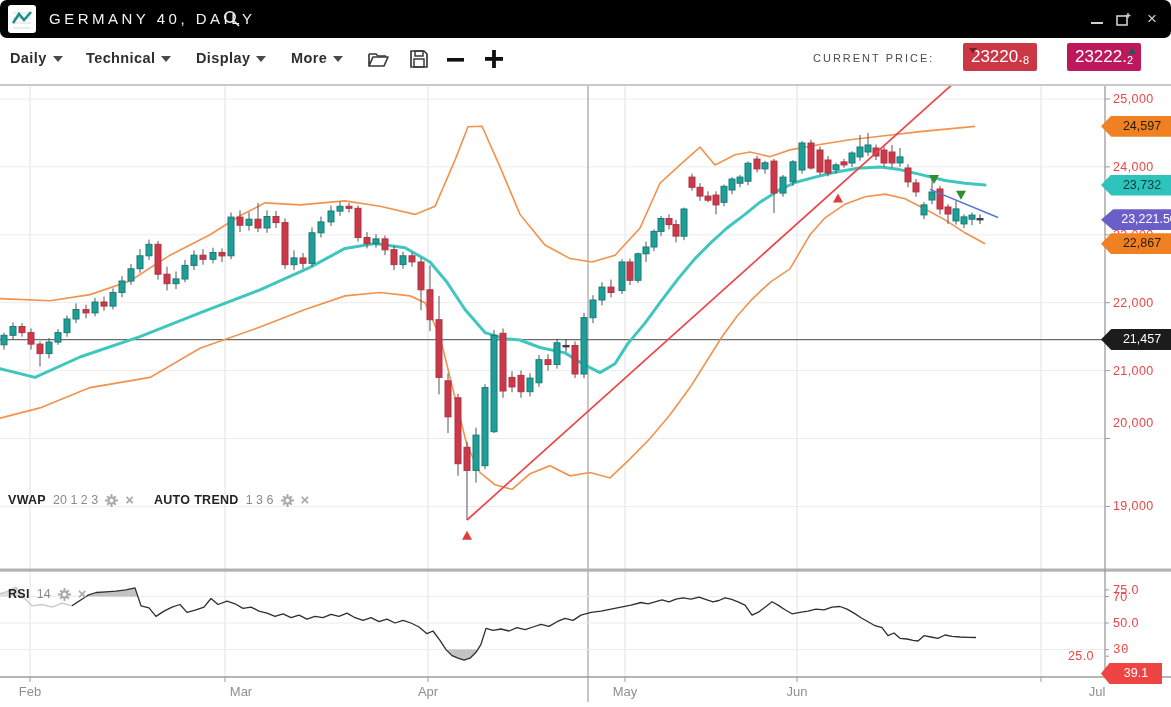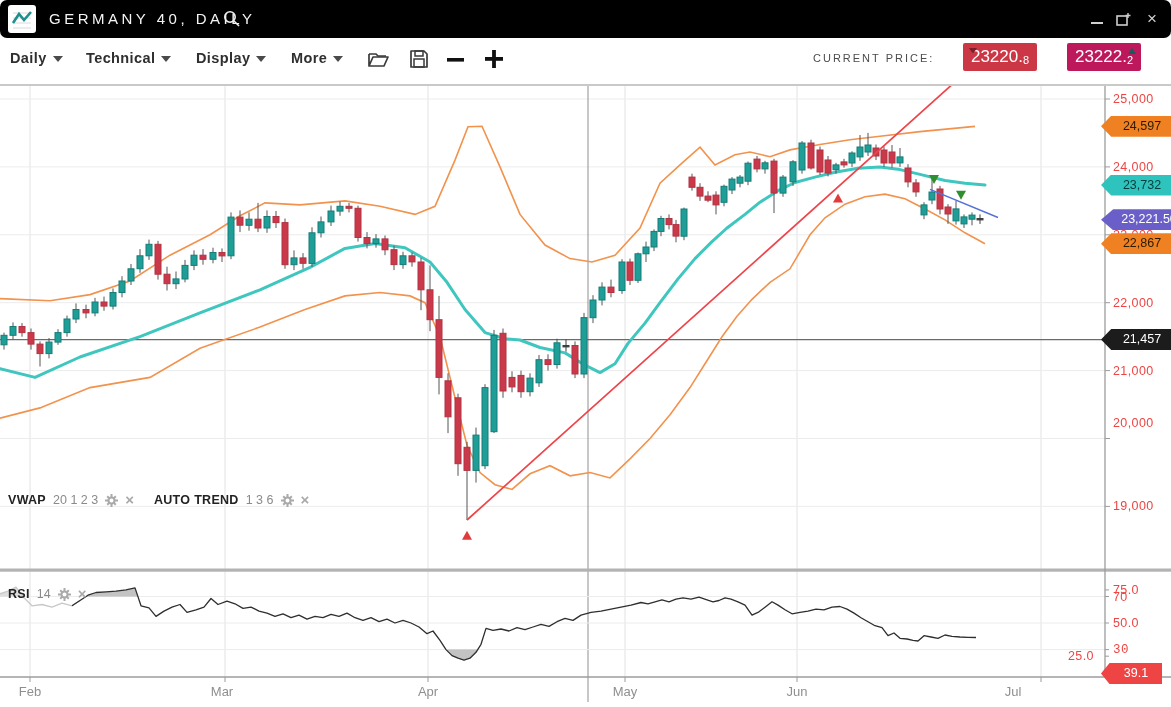--- a/index.html
+++ b/index.html
@@ -321,25 +321,25 @@
       <polygon points="86.0,596.5 88.0,595.2 96.0,592.5 106.0,591.9 116.0,591.2 126.0,589.9 135.0,587.9 137.9,596.5 137.9,596.5 86.0,596.5" fill="#9b9b9b" opacity="0.6"></polygon>
       <polygon points="446.0,649.6 446.0,649.6 452.0,655.6 458.0,658.2 464.0,660.2 470.0,658.2 476.0,652.3 477.7,649.6 477.7,649.6 446.0,649.6" fill="#9b9b9b" opacity="0.6"></polygon>
       <polyline points="0,593.8 8,591.2 16,587.2 24,597.8 32,605.8 42,604.5 52,607.1 62,603.1 72,605.8 80,600.5" fill="none" stroke="#c8c8c8" stroke-width="1.3" stroke-linejoin="round"></polyline>
       <polyline points="72,605.8 80,600.5 88,595.2 96,592.5 106,591.9 116,591.2 126,589.9 135,587.9 141,605.8 149,607.8 156,616.4 164,611.1 172,607.1 180,604.5 187,612.4 196,609.8 204,607.1 211,598.5 218,604.5 227,601.1 235,603.8 243,608.4 251,607.1 259,611.1 267,613.1 275,616.4 283,613.8 291,617.7 299,615.1 307,619.1 315,616.4 323,617.7 331,614.4 339,616.4 347,613.1 355,617.7 363,620.4 371,617.7 379,621.7 387,619.1 395,623.0 403,620.4 411,623.0 419,627.0 427,633.7 433,631.0 440,640.3 446,649.6 452,655.6 458,658.2 464,660.2 470,658.2 476,652.3 481,644.3 486,628.4 493,630.4 501,629.0 509,631.0 517,627.7 525,629.7 533,627.0 541,624.4 549,626.4 557,621.7 565,618.4 573,620.4 581,615.1 591,612.4 601,611.1 611,609.1 621,607.1 631,605.1 641,602.5 648,603.8 655,601.8 662,599.8 669,601.8 676,599.2 683,597.8 691,599.2 699,597.2 707,599.8 713,601.8 719,600.5 725,597.8 731,599.2 738,601.8 745,605.1 752,615.1 759,611.8 766,606.5 772,601.8 778,605.1 785,609.8 792,613.8 800,612.4 808,611.1 816,609.1 824,609.8 832,607.1 840,606.5 847,609.1 854,613.1 861,617.7 868,621.7 875,625.7 882,627.7 888,635.7 894,633.0 900,638.3 907,639.0 913,640.3 918,641.0 924,635.7 931,637.0 938,638.3 945,635.0 952,636.3 960,637.0 968,637.3 976,637.5" fill="none" stroke="#2e2e2e" stroke-width="1.3" stroke-linejoin="round"></polyline>
       <rect x="0" y="568.5" width="1171" height="3.2" fill="#b3b3b3"></rect>
       <line x1="0" y1="677" x2="1171" y2="677" stroke="#9c9c9c" stroke-width="1.3"></line>
       <line x1="1105" y1="85" x2="1105" y2="677" stroke="#9c9c9c" stroke-width="1.3"></line>
     </svg>
 <div id="labels">
       <div class="monlab" style="left: 8px; top: 684px;">Feb</div>
-      <div class="monlab" style="left: 200px; top: 684px;">Mar</div>
+      <div class="monlab" style="left: 219px; top: 684px;">Mar</div>
       <div class="monlab" style="left: 406px; top: 684px; text-align: center;">Apr</div>
       <div class="monlab" style="left: 603px; top: 684px;">May</div>
       <div class="monlab" style="left: 775px; top: 684px;">Jun</div>
-      <div class="monlab" style="left: 991px; top: 684px;">Jul</div>
+      <div class="monlab" style="left: 1075px; top: 684px;">Jul</div>
       <div class="axlab" style="left: 1113px; top: 92px;">25,000</div>
       <div class="axlab" style="left: 1113px; top: 159.9px;">24,000</div>
       <div class="axlab" style="left: 1113px; top: 227.8px;">23,000</div>
       <div class="axlab" style="left: 1113px; top: 295.7px;">22,000</div>
       <div class="axlab" style="left: 1113px; top: 363.6px;">21,000</div>
       <div class="axlab" style="left: 1113px; top: 416px; text-align: center;">20,000</div>
       <div class="axlab" style="left: 1113px; top: 499.4px;">19,000</div>
       <div class="axlab" style="left: 1113px; top: 582.862px;">75.0</div>
       <div class="axlab" style="left: 1113px; top: 589.5px;">70</div>
       <div class="axlab" style="left: 1113px; top: 616.05px;">50.0</div>

